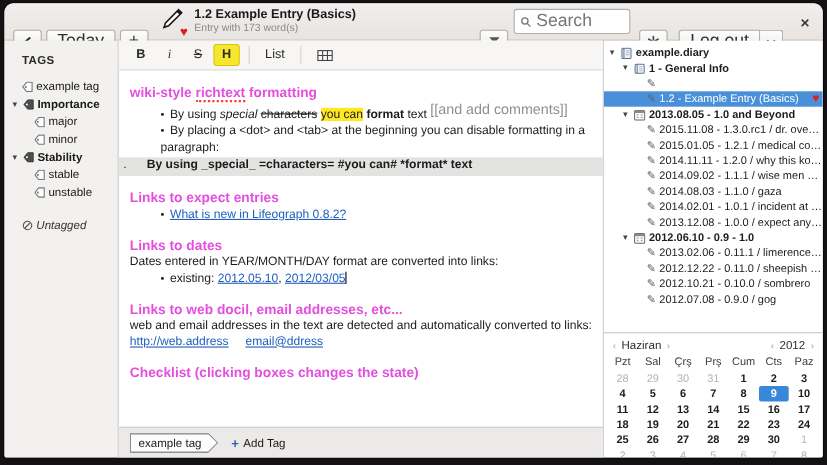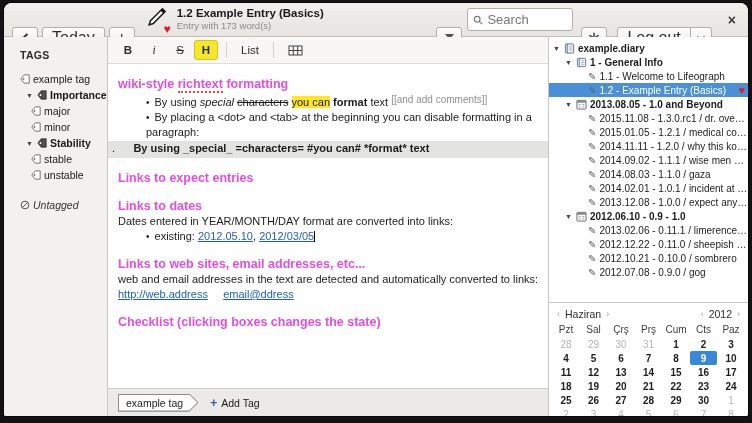--- a/index.html
+++ b/index.html
@@ -16,33 +16,33 @@
   .grp { display:flex; }
   .grp .btn:first-child { border-radius:3px 0 0 3px; }
   .grp .btn:last-child { border-radius:0 3px 3px 0; border-left:none; width:21px; padding:0; }
   .logo { position:relative; width:24px; height:26px; margin-left:10px; }
   .logo .heart { position:absolute; right:-2px; bottom:-3px; color:#e01b24; font-size:12px; }
   .titlebox { margin-left:8px; line-height:1.15; }
   .titlebox .t { font-size:11.5px; font-weight:bold; color:#1a1a1a; }
   .titlebox .s { font-size:9.5px; color:#8d8a86; }
   .search { height:23px; width:106px; background:#fff; border:1px solid #b3afa9; border-radius:3px;
             display:flex; align-items:center; padding:0 5px; gap:4px; }
-  .search input { border:none; outline:none; width:70px; font-size:13px; color:#333; background:transparent; font-family:"Liberation Sans",sans-serif;}
+  .search input { border:none; outline:none; width:70px; font-size:16px; color:#333; background:transparent; font-family:"Liberation Sans",sans-serif;}
   .closebtn { border:none; background:transparent; font-size:14px; font-weight:bold; color:#3a3a3a; padding:0 4px; }
 
   
   .main { position:absolute; top:34px; left:0; right:0; bottom:0; display:flex; }
   .tags-panel { width:104px; background:#f2f1ef; border-right:1px solid #c9c6c2; padding-top:12px; }
   .tags-title { font-size:10.5px; font-weight:bold; color:#2b2b2b; margin:0 0 10px 16px; letter-spacing:.3px; }
   .trowt { display:flex; align-items:center; height:16px; font-size:10.5px; color:#1a1a1a; gap:3px; }
   .trowt .exp { width:9px; font-size:7px; color:#444; text-align:center; }
   .trowt.lvl1 { padding-left:5px; }
   .trowt.lvl1.noexp { padding-left:16px; }
   .trowt.lvl2 { padding-left:27px; }
-  .trowt.bold { font-weight:bold;margin-left:16px; }
+  .trowt.bold { font-weight:bold; }
   .trowt.italic { font-style:italic; color:#333; }
   .trowt.gapped { margin-top:14px; }
 
   
   .editor-col { flex:1; display:flex; flex-direction:column; background:#fff; border-right:1px solid #c9c6c2; min-width:0; }
   .fmt-toolbar { height:27px; background:#f7f6f5; border-bottom:1px solid #dcdcda; display:flex; align-items:center; padding:0 8px; gap:2px; }
   .fbtn { min-width:24px; height:20px; border:none; background:transparent; border-radius:3px; font-size:11.5px; color:#2c2c2c;
           display:flex; align-items:center; justify-content:center; padding:0 6px; }
   .fbtn.bold { font-weight:bold; }
   .fbtn.italic { font-style:italic; font-family:"Liberation Serif",serif; }
@@ -57,21 +57,21 @@
   .ln.li .bullet { margin-right:5px; font-size:10px; }
   .ln.verb { background:#e3e3e2; margin:1px -8px 0; padding:0 8px 2px 4px; }
   .ln.blank { height:7px; }
   .ln.chk { font-family:"DejaVu Sans","Liberation Sans",sans-serif; }
   .ln.chk.ind1 { padding-left:32px; }
 
   .b { font-weight:bold; } .i { font-style:italic; } .st { text-decoration:line-through; }
   .hl { background:#ffe822; }
   .lk { color:#1f5fbf; text-decoration:underline; }
   .blk { color:#9c2b2b; text-decoration:underline; }
-  .cm { color:#8f8f8f; font-size:10px; vertical-align:3px; }
+  .cm { color:#8f8f8f; font-size:13px; vertical-align:3px; }
   .sp { border-bottom:2px dotted #ff3b30; }
   .cursor { display:inline-block; width:0; border-left:1px solid #000; height:11px; vertical-align:-2px; }
 
   .tagbar { height:28px; background:#eceae8; border-top:1px solid #cfccc8; display:flex; align-items:center; padding:0 10px; gap:12px; }
   .chip-wrap { position:relative; height:18px; filter:drop-shadow(0 0 0 #888); }
   .chip { height:18px; background:#8c8c8c; clip-path:polygon(0 0, calc(100% - 9px) 0, 100% 50%, calc(100% - 9px) 100%, 0 100%);
           display:flex; align-items:center; padding:1px; }
   .chip-inner { height:16px; background:#fcfcfc; clip-path:polygon(0 0, calc(100% - 8px) 0, 100% 50%, calc(100% - 8px) 100%, 0 100%);
           display:flex; align-items:center; font-size:10.5px; color:#222; padding:0 14px 0 7px; }
   .addtag { display:flex; align-items:center; gap:4px; font-size:10.5px; color:#1a1a1a; background:transparent; border:none; }
@@ -260,26 +260,27 @@
         </button>
       </div>
 
       <div class="editor">
           <div class="ln h"><span>wiki-style </span><span class="sp">richtext</span><span> formatting</span></div>
           <div class="ln li"><span class="bullet">•</span><span>By using </span><span class="i">special</span><span> </span><span class="st">characters</span><span> </span><span class="hl">you can</span><span> </span><span class="b">format</span><span> text </span><span class="cm">[[and add comments]]</span></div>
           <div class="ln li"><span class="bullet">•</span><span>By placing a &lt;dot&gt; and &lt;tab&gt; at the beginning you can disable formatting in a paragraph:</span></div>
           <div class="ln verb"><span>.</span><span>      </span><span class="b">By using _special_ =characters= #you can# *format* text</span></div>
           <div class="ln blank"></div>
           <div class="ln h"><span>Links to expect entries</span></div>
+          <div class="ln li"><span class="bullet">•</span><span class="lk">What is new in Lifeograph 0.8.2?</span></div>
           <div class="ln blank"></div>
           <div class="ln h"><span>Links to dates</span></div>
           <div class="ln p"><span>Dates entered in YEAR/MONTH/DAY format are converted into links:</span></div>
           <div class="ln li"><span class="bullet">•</span><span>existing: </span><span class="lk">2012.05.10</span><span>, </span><span class="lk">2012/03/05</span><span class="cursor"></span></div>
           <div class="ln blank"></div>
-          <div class="ln h"><span>Links to web sites, email addresses, etc...</span></div>
+          <div class="ln h"><span>Links to web docil, email addresses, etc...</span></div>
           <div class="ln p"><span>web and email addresses in the text are detected and automatically converted to links:</span></div>
           <div class="ln p"><span class="lk">http://web.address</span><span>     </span><span class="lk">email@ddress</span></div>
           <div class="ln blank"></div>
           <div class="ln h"><span>Checklist (clicking boxes changes the state)</span></div>
           <div class="ln chk ind1"></div>
         </div>
 
       <div class="tagbar">
         <div class="chip-wrap">
           <div class="chip">
@@ -313,21 +314,20 @@
                 <rect x="1.5" y="1.5" width="9" height="9" rx="1" fill="#f4f6fb" stroke="#5b7089" stroke-width="1"></rect>
                 <path d="M3.5 1.5 V10.5" stroke="#5b7089" stroke-width="1"></path>
                 <path d="M5.5 4 H9 M5.5 6 H9 M5.5 8 H9" stroke="#9aa8ba" stroke-width="0.8"></path>
               </svg>
             </span>
             <span class="lbl">1 -  General Info</span>
           </div>
           <div class="trow" style="padding-left: 27px;">
             <span class="spc"></span>
             <span class="picon">✎</span>
-            <span class="lbl">1.1 -  Welcome to Lifeograph</span>
           </div>
           <div class="trow sel" style="padding-left: 27px;">
             <span class="spc"></span>
             <span class="picon">✎</span>
             <span class="lbl">1.2 -  Example Entry (Basics)</span>
             <span class="heart">♥</span>
           </div>
           <div class="trow bold" style="padding-left: 15px;">
             <span class="exp">▼</span>
             <span>

